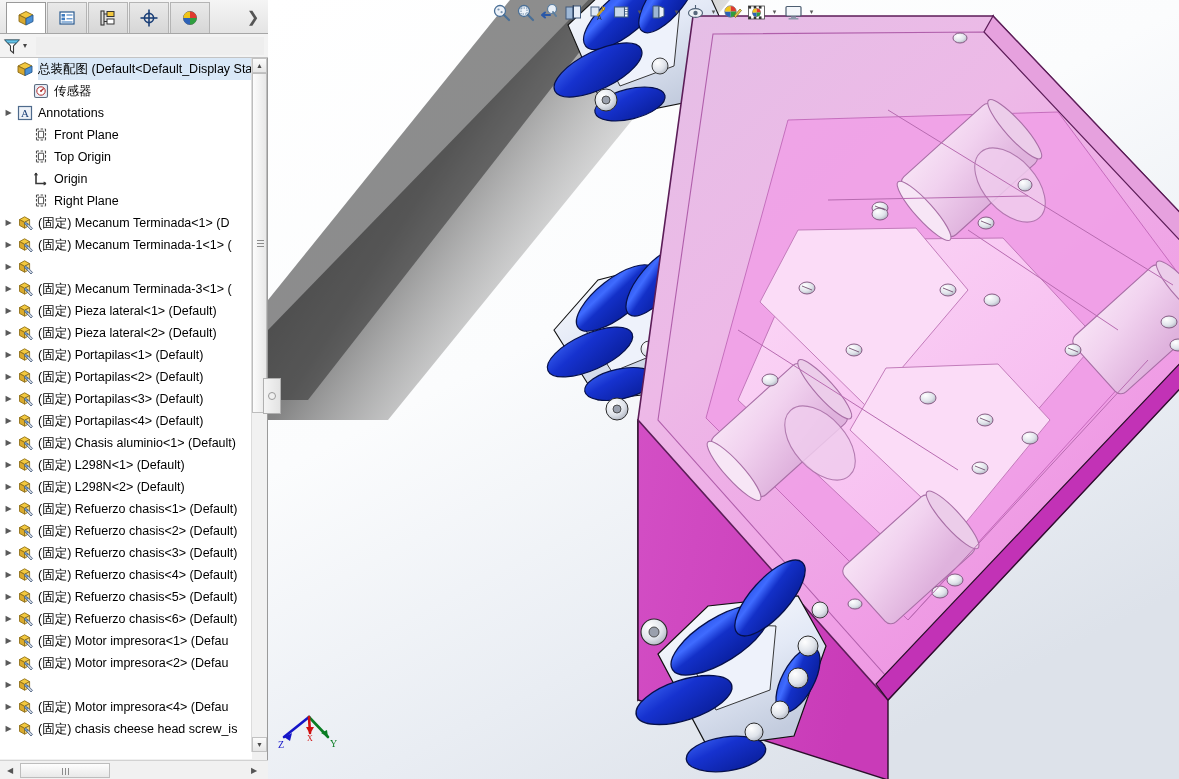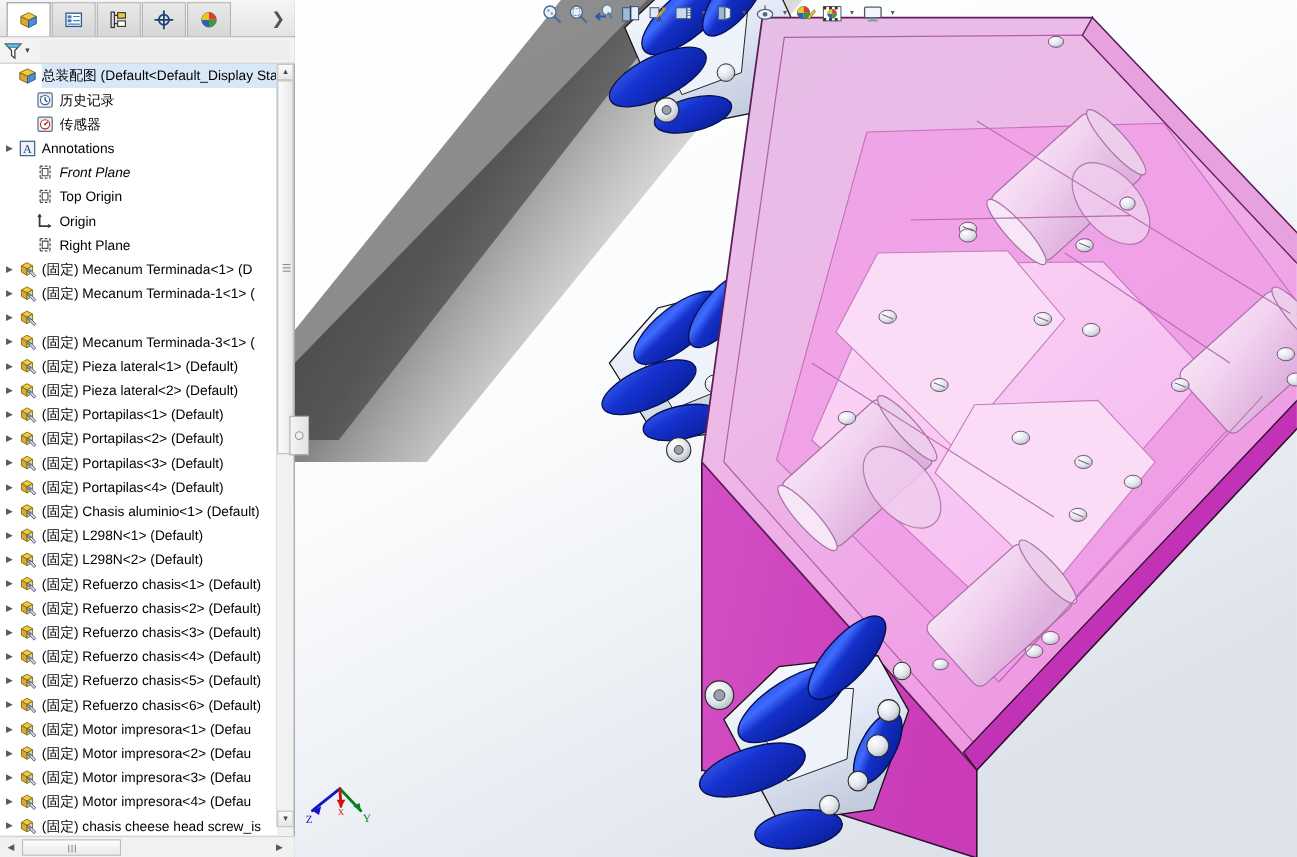--- a/index.html
+++ b/index.html
@@ -617,50 +617,38 @@
               <path d="M16 6 L9 9.4 L9 15.6 L16 12.2 Z" fill="#4a8fd4" stroke="#2a5b90" stroke-width=".9"></path>
             </svg>
           </div>
           <div class="tw-label sel">总装配图  (Default&lt;Default_Display Stat</div>
         </div>
         <div class="tree-row" style="padding-left: 18px;">
           <div class="tw-spacer"></div>
           <div class="tw-icon">
             <svg width="18" height="18" viewBox="0 0 18 18">
               <rect x="2.5" y="2.5" width="13" height="13" rx="1.6" fill="#e7eef7" stroke="#5d6c80" stroke-width="1.1"></rect>
-              <circle cx="9" cy="9" r="4.2" fill="#fff" stroke="#2f5f94" stroke-width="1"></circle>
-              <path d="M9 6.2 L9 9 L11 10.6" stroke="#2f5f94" stroke-width="1.2" fill="none"></path>
-              <path d="M5.3 6.6 L4.2 5.4 L6 5" fill="#2f5f94"></path>
-            </svg>
-          </div>
-          <div class="tw-label">历史记录</div>
-        </div>
-        <div class="tree-row" style="padding-left: 18px;">
-          <div class="tw-spacer"></div>
-          <div class="tw-icon">
-            <svg width="18" height="18" viewBox="0 0 18 18">
-              <rect x="2.5" y="2.5" width="13" height="13" rx="1.6" fill="#e7eef7" stroke="#5d6c80" stroke-width="1.1"></rect>
               <circle cx="9" cy="9" r="4.2" fill="#fff" stroke="#b03030" stroke-width="1"></circle>
               <line x1="9" y1="9" x2="11.6" y2="6.6" stroke="#b03030" stroke-width="1.3"></line>
               <circle cx="9" cy="9" r="1" fill="#b03030"></circle>
             </svg>
           </div>
           <div class="tw-label">传感器</div>
         </div>
         <div class="tree-row" style="padding-left: 2px;">
           <div class="tw-arrow">▶</div>
           <div class="tw-icon">
             <svg width="18" height="18" viewBox="0 0 18 18">
               <rect x="2.5" y="2.5" width="13" height="13" fill="#eef2f8" stroke="#4e6a8c" stroke-width="1.2"></rect>
               <text x="9" y="13" font-size="11" font-family="serif" fill="#1b3f77" text-anchor="middle">A</text>
             </svg>
           </div>
           <div class="tw-label">Annotations</div>
         </div>
-        <div class="tree-row" style="padding-left: 18px; font-style: italic;">
+        <div class="tree-row" style="padding-left: 18px;">
           <div class="tw-spacer"></div>
           <div class="tw-icon">
             <svg width="18" height="18" viewBox="0 0 18 18">
               <path d="M4.5 3 L13.5 3 M4.5 3 L4.5 14 M13.5 3 L13.5 14 M4.5 14 L13.5 14" stroke="#4a4a4a" stroke-width="1.1" fill="none" stroke-dasharray="2.5 1.6"></path>
               <path d="M6.4 5.2 L11.6 5.2 L11.6 11.8 L6.4 11.8 Z" fill="none" stroke="#4a4a4a" stroke-width="1"></path>
             </svg>
           </div>
           <div class="tw-label">Front Plane</div>
         </div>
         <div class="tree-row" style="padding-left: 18px;">
@@ -970,21 +958,20 @@
           <div class="tw-arrow">▶</div>
           <div class="tw-icon">
             <svg width="18" height="18" viewBox="0 0 18 18">
               <path d="M3.5 5.6 L8.6 2.8 L13.6 5.6 L8.6 8.4 Z" fill="#f3c93f" stroke="#8a6a14" stroke-width=".85"></path>
               <path d="M3.5 5.6 L8.6 8.4 L8.6 14.2 L3.5 11.4 Z" fill="#dcab2c" stroke="#8a6a14" stroke-width=".85"></path>
               <path d="M13.6 5.6 L8.6 8.4 L8.6 14.2 L13.6 11.4 Z" fill="#f0d37a" stroke="#8a6a14" stroke-width=".85"></path>
               <path d="M11.5 9.2 L16.5 14.4 L15 16 L10 10.8 Z" fill="#cfd8e6" stroke="#4a5f7d" stroke-width=".85"></path>
               <path d="M9.6 8 L12 10.4 L10.8 11.6 L8.4 9.2 Z" fill="#7fa8d6" stroke="#3a5f90" stroke-width=".8"></path>
             </svg>
           </div>
-          <div class="tw-label">(固定) Motor impresora&lt;3&gt; (Defau</div>
         </div>
         <div class="tree-row" style="padding-left: 2px;">
           <div class="tw-arrow">▶</div>
           <div class="tw-icon">
             <svg width="18" height="18" viewBox="0 0 18 18">
               <path d="M3.5 5.6 L8.6 2.8 L13.6 5.6 L8.6 8.4 Z" fill="#f3c93f" stroke="#8a6a14" stroke-width=".85"></path>
               <path d="M3.5 5.6 L8.6 8.4 L8.6 14.2 L3.5 11.4 Z" fill="#dcab2c" stroke="#8a6a14" stroke-width=".85"></path>
               <path d="M13.6 5.6 L8.6 8.4 L8.6 14.2 L13.6 11.4 Z" fill="#f0d37a" stroke="#8a6a14" stroke-width=".85"></path>
               <path d="M11.5 9.2 L16.5 14.4 L15 16 L10 10.8 Z" fill="#cfd8e6" stroke="#4a5f7d" stroke-width=".85"></path>
               <path d="M9.6 8 L12 10.4 L10.8 11.6 L8.4 9.2 Z" fill="#7fa8d6" stroke="#3a5f90" stroke-width=".8"></path>

